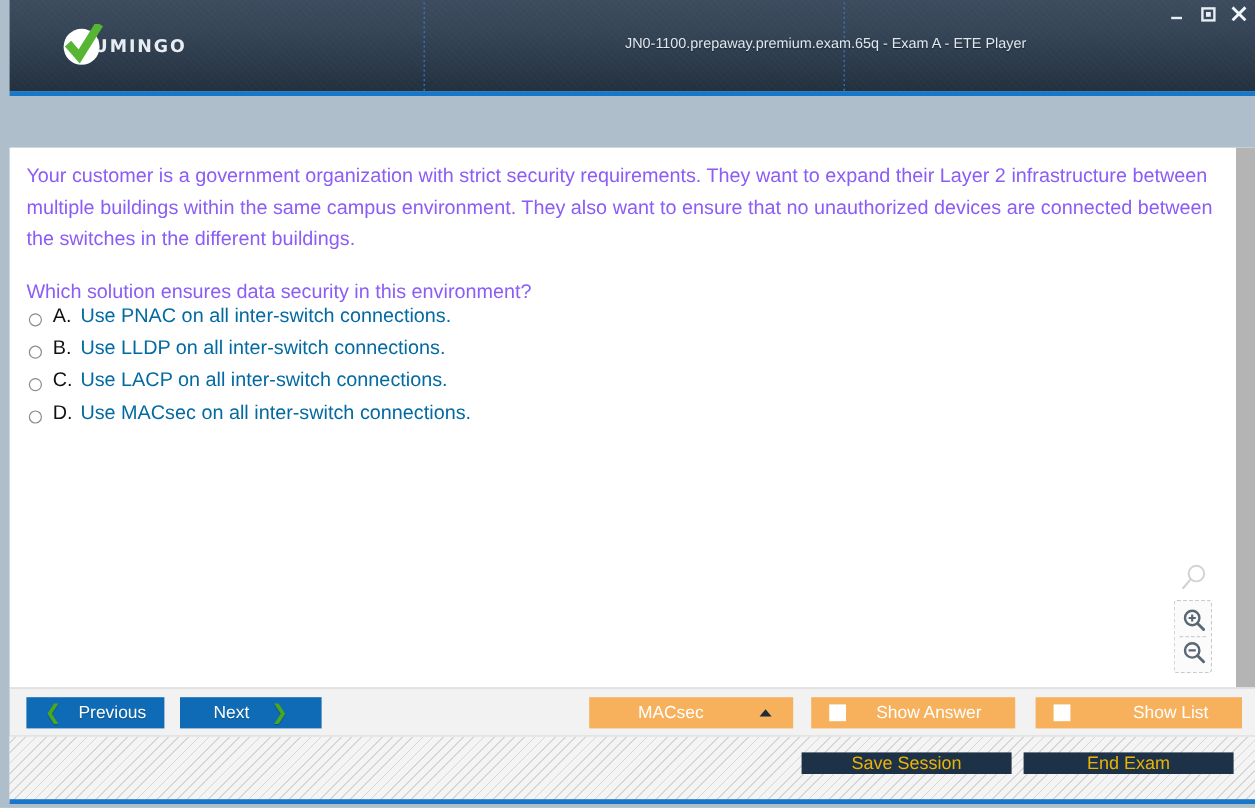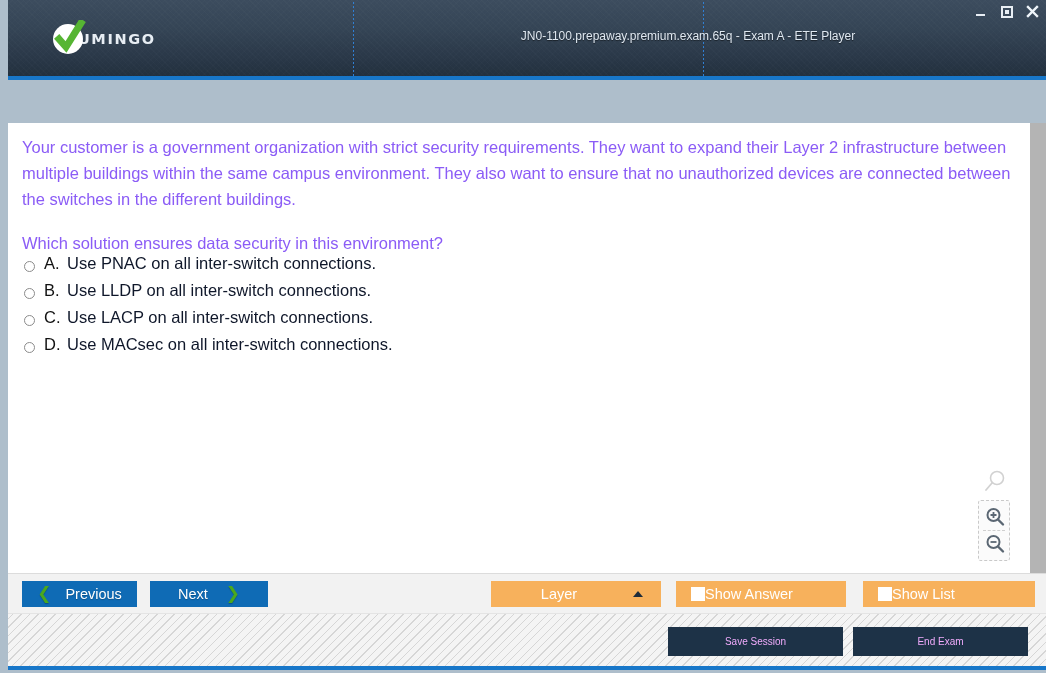--- a/index.html
+++ b/index.html
@@ -201,21 +201,21 @@
     margin-right: 9px;
   }
   .answer-letter {
     font-size: 16.5px;
     color: #111;
     width: 23px;
     flex: none;
   }
   .answer-text {
     font-size: 16.5px;
-    color: #0f172a;
+    color: #0369a1;
   }
 
   
   #zoom-cluster {
     position: absolute;
     right: 34px; bottom: 12px;
     width: 34px;
   }
   #zoom-ghost {
     width: 26px; height: 26px;
@@ -292,42 +292,42 @@
     border-bottom: 6px solid #1e2c3a;
   }
   #btn-show-answer { left: 668px; width: 170px; }
   #btn-show-list   { left: 855px; width: 172px; }
   .ob-check {
     width: 14px; height: 14px;
     background: #ffffff;
     margin-left: 15px;
     flex: none;
   }
-  .ob-label { flex: 1; text-align: left; padding-right: 28px; }
+  .ob-label { flex: 1; text-align: right; padding-right: 28px; }
 
   
   #footer {
     position: absolute;
     left: 8px; top: 613px;
     width: 1038px; height: 55px;
     background-color: #f0f0f0;
     background-image: repeating-linear-gradient(
         -45deg,
         #d6d6d6 0px, #d6d6d6 1px,
         #f4f4f4 1px, #f4f4f4 6px);
     border-top: 1px solid #e4e4e4;
   }
   .btn-navy {
     position: absolute;
     top: 13px;
-    height: 29px;
+    height: 18px;
     background: #1d3247;
     border: none;
-    color: #f0abfc;
-    font-size: 10px;
+    color: #eab308;
+    font-size: 15px;
     font-family: "Liberation Sans", sans-serif;
     cursor: pointer;
     display: flex; align-items: center; justify-content: center;
   }
   #btn-save-session { left: 660px; width: 175px; }
   #btn-end-exam     { left: 845px; width: 175px; }
 
   #bottom-bar {
     position: absolute;
     left: 8px; top: 666px;
@@ -443,21 +443,21 @@
       <span class="chev">❮</span>
       <span>Previous</span>
     </button>
 
     <button class="btn-blue" id="btn-next">
       <span>Next</span>
       <span class="chev">❯</span>
     </button>
 
     <button class="btn-orange" id="btn-review">
-      <span class="review-label">Layer</span>
+      <span class="review-label">MACsec</span>
       <span id="review-caret"></span>
     </button>
 
     <button class="btn-orange" id="btn-show-answer">
       <span class="ob-check"></span>
       <span class="ob-label">Show Answer</span>
     </button>
 
     <button class="btn-orange" id="btn-show-list">
       <span class="ob-check"></span>

